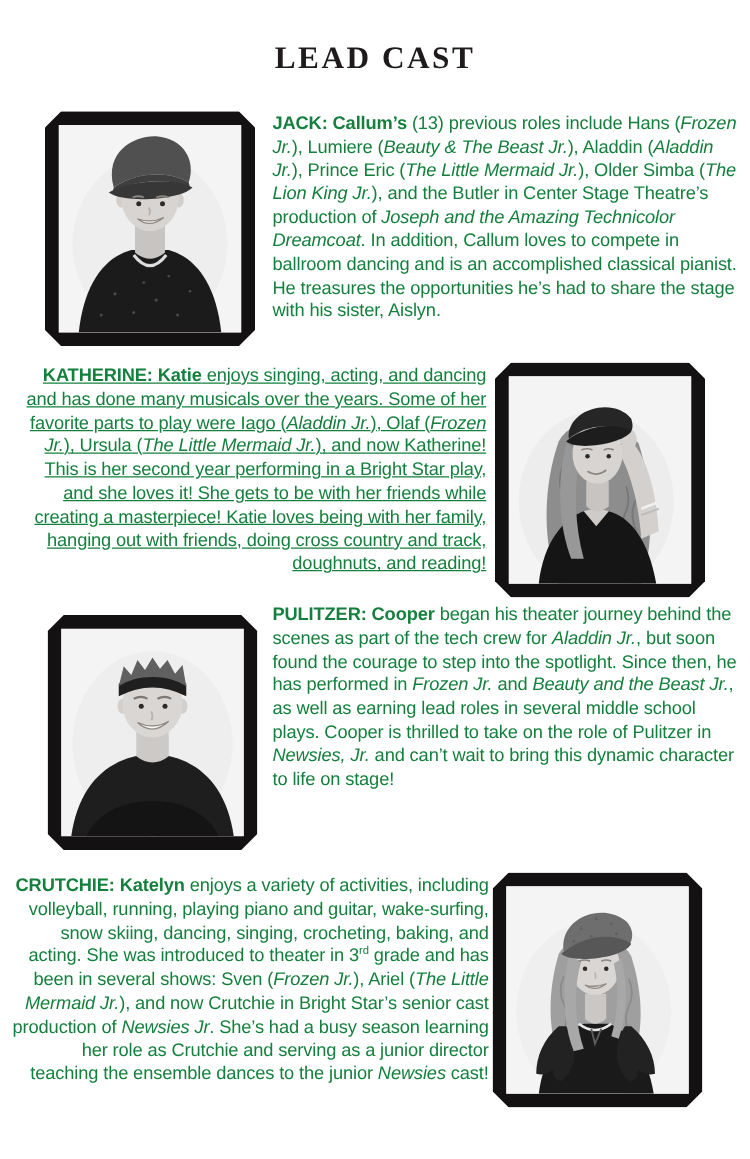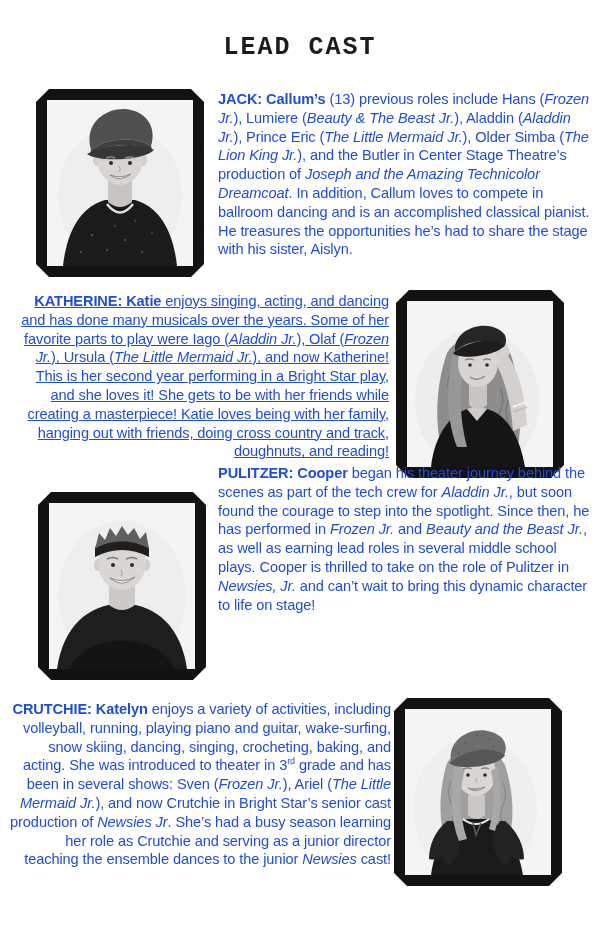--- a/index.html
+++ b/index.html
@@ -2,47 +2,47 @@
 <html><head>
 <meta charset="utf-8">
 <style>
   html,body{margin:0;padding:0;background:#ffffff;}
   .page{
     position:relative;width:600px;height:927px;background:#ffffff;
     font-family:"Liberation Sans",sans-serif;color:#2d2a2b;overflow:hidden;
   }
   .title{
     position:absolute;left:0;top:33px;width:100%;margin:0;text-align:center;
-    font-family:Liberation Mono, monospace;font-weight:700;font-size:25px;
+    font-family:Liberation Serif, serif;font-weight:700;font-size:25px;
     letter-spacing:2px;color:#1f1b1c;
   }
   .bio{
     position:absolute;margin:0;font-size:14.6px;line-height:18.8px;
-    letter-spacing:-0.1px;color:#1d4ed8;
+    letter-spacing:-0.1px;color:#15803d;
   }
   .bio .b{font-weight:700;}
   .bio .i{font-style:italic;}
   .bio sup{font-size:9px;line-height:0;}
   .align-left{text-align:left;}
   .align-right{text-align:right;}
   .frame{
     position:absolute;width:168px;height:188px;background:#141112;
     padding:11px;box-sizing:border-box;
     clip-path:polygon(
       13px 0, calc(100% - 13px) 0, calc(100% - 8px) 5px, calc(100% - 5px) 8px,
       100% 13px, 100% calc(100% - 13px), calc(100% - 5px) calc(100% - 8px),
       calc(100% - 8px) calc(100% - 5px), calc(100% - 13px) 100%, 13px 100%,
       8px calc(100% - 5px), 5px calc(100% - 8px), 0 calc(100% - 13px),
       0 13px, 5px 8px, 8px 5px);
   }
   .photo{display:block;width:146px;height:166px;background:#f4f4f4;}
   
   .f1{left:36px;top:89px;}   .b1{left:218px;top:90px;width:374px;}
   .b2{left:12px;top:292px;width:377px;text-decoration:underline;} .f2{left:396px;top:290px;}
-  .f3{left:38px;top:492px;}  .b3{left:218px;top:464px;width:374px;}
+  .f3{left:38px;top:492px;}  .b3{left:218px;top:483px;width:374px;}
   .b4{left:10px;top:700px;width:381px;} .f4{left:394px;top:698px;}
 </style>
 </head>
 <body>
 
 <div class="page">
 
   <h1 class="title">LEAD CAST</h1>
 
   <section>

